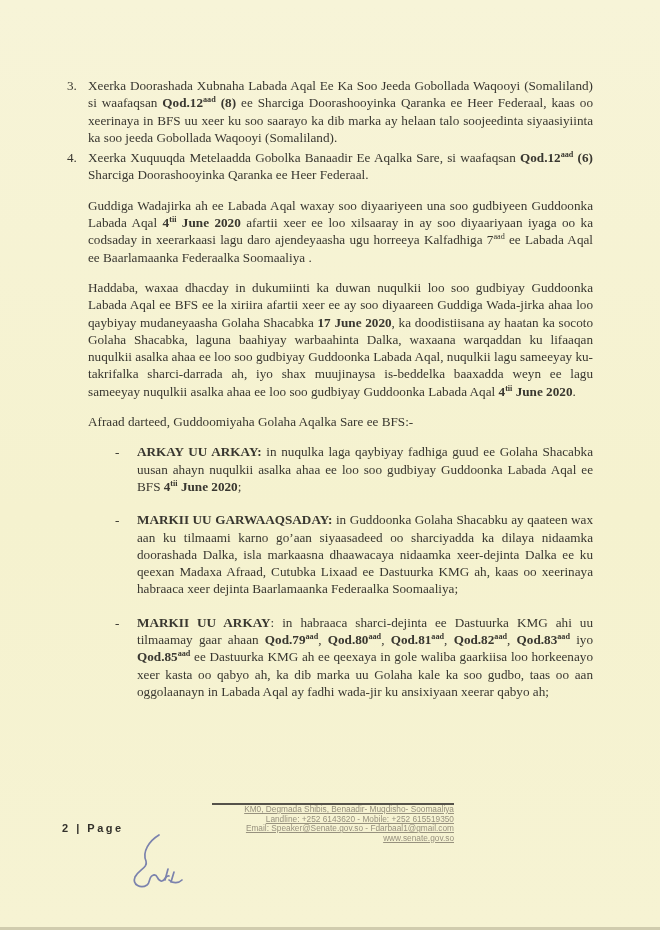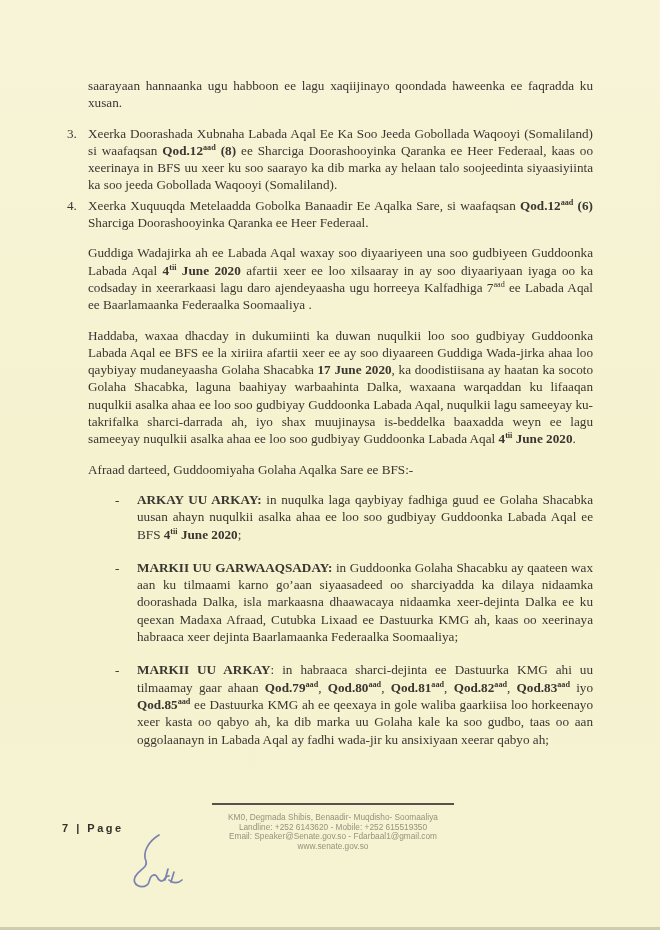--- a/index.html
+++ b/index.html
@@ -27,49 +27,48 @@
   .doc .paragraph:first-child { margin-top:0; }
   .doc .numbered { position:relative; margin:0 0 3px 0; }
   .doc .numbered .marker { position:absolute; left:-21px; top:0; }
   .doc .bullet { position:relative; padding-left:49px; margin:0 0 16px 0; }
   .doc .bullet .marker { position:absolute; left:27px; top:0; }
   .doc sup { font-size:0.62em; line-height:0; }
   .doc .b { font-weight:bold;font-family:Liberation Serif, serif; }
   
   .footer {
     position:absolute; left:212px; top:803px; width:242px;
-    border-top:2px solid #55524a; padding-top:8px;
+    border-top:2px solid #55524a; padding-top:0;
     font-family:"Liberation Sans", sans-serif;
-    font-size:8.3px; line-height:9.6px; color:#97917e; text-align:center;
+    font-size:8.3px; line-height:9.6px; color:#97917e; text-align:right;text-decoration:underline;
   }
   .page-number {
     position:absolute; left:62px; top:822px;
     font-family:"Liberation Sans", sans-serif;
     font-size:11px; font-weight:bold; color:#33312b; letter-spacing:2.5px;
   }
   .signature { position:absolute; left:112px; top:831px; }
 </style>
 </head>
 <body>
 
 <div id="page">
 
   <div class="doc">
-      <div class="block paragraph"><span>saarayaan hannaanka ugu habboon ee lagu xaqiijinayo qoondada haweenka ee faqradda ku xusan.</span></div>
       <div class="block numbered"><span class="marker">3.</span><span>Xeerka Doorashada Xubnaha Labada Aqal Ee Ka Soo Jeeda Gobollada Waqooyi (Somaliland) si waafaqsan </span><span class="b">Qod.12</span><sup class="b">aad</sup><span class="b"> (8)</span><span> ee Sharciga Doorashooyinka Qaranka ee Heer Federaal, kaas oo xeerinaya in BFS uu xeer ku soo saarayo ka dib marka ay helaan talo soojeedinta siyaasiyiinta ka soo jeeda Gobollada Waqooyi (Somaliland).</span></div>
       <div class="block numbered"><span class="marker">4.</span><span>Xeerka Xuquuqda Metelaadda Gobolka Banaadir Ee Aqalka Sare, si waafaqsan </span><span class="b">Qod.12</span><sup class="b">aad</sup><span class="b"> (6)</span><span> Sharciga Doorashooyinka Qaranka ee Heer Federaal.</span></div>
       <div class="block paragraph"><span>Guddiga Wadajirka ah ee Labada Aqal waxay soo diyaariyeen una soo gudbiyeen Guddoonka Labada Aqal </span><span class="b">4</span><sup class="b">tii</sup><span class="b"> June 2020</span><span> afartii xeer ee loo xilsaaray in ay soo diyaariyaan iyaga oo ka codsaday in xeerarkaasi lagu daro ajendeyaasha ugu horreeya Kalfadhiga 7</span><sup>aad</sup><span> ee Labada Aqal ee Baarlamaanka Federaalka Soomaaliya .</span></div>
       <div class="block paragraph"><span>Haddaba, waxaa dhacday in dukumiinti ka duwan nuqulkii loo soo gudbiyay Guddoonka Labada Aqal ee BFS ee la xiriira afartii xeer ee ay soo diyaareen Guddiga Wada-jirka ahaa loo qaybiyay mudaneyaasha Golaha Shacabka </span><span class="b">17 June 2020</span><span>, ka doodistiisana ay haatan ka socoto Golaha Shacabka, laguna baahiyay warbaahinta Dalka, waxaana warqaddan ku lifaaqan nuqulkii asalka ahaa ee loo soo gudbiyay Guddoonka Labada Aqal, nuqulkii lagu sameeyay ku-takrifalka sharci-darrada ah, iyo shax muujinaysa is-beddelka baaxadda weyn ee lagu sameeyay nuqulkii asalka ahaa ee loo soo gudbiyay Guddoonka Labada Aqal </span><span class="b">4</span><sup class="b">tii</sup><span class="b"> June 2020</span><span>.</span></div>
       <div class="block paragraph"><span>Afraad darteed, Guddoomiyaha Golaha Aqalka Sare ee BFS:-</span></div>
       <div class="block bullet"><span class="marker">-</span><span class="b">ARKAY UU ARKAY:</span><span> in nuqulka laga qaybiyay fadhiga guud ee Golaha Shacabka uusan ahayn nuqulkii asalka ahaa ee loo soo gudbiyay Guddoonka Labada Aqal ee BFS </span><span class="b">4</span><sup class="b">tii</sup><span class="b"> June 2020</span><span>;</span></div>
       <div class="block bullet"><span class="marker">-</span><span class="b">MARKII UU GARWAAQSADAY:</span><span> in Guddoonka Golaha Shacabku ay qaateen wax aan ku tilmaami karno go’aan siyaasadeed oo sharciyadda ka dilaya nidaamka doorashada Dalka, isla markaasna dhaawacaya nidaamka xeer-dejinta Dalka ee ku qeexan Madaxa Afraad, Cutubka Lixaad ee Dastuurka KMG ah, kaas oo xeerinaya habraaca xeer dejinta Baarlamaanka Federaalka Soomaaliya;</span></div>
       <div class="block bullet"><span class="marker">-</span><span class="b">MARKII UU ARKAY</span><span>: in habraaca sharci-dejinta ee Dastuurka KMG ahi uu tilmaamay gaar ahaan </span><span class="b">Qod.79</span><sup class="b">aad</sup><span>, </span><span class="b">Qod.80</span><sup class="b">aad</sup><span>, </span><span class="b">Qod.81</span><sup class="b">aad</sup><span>, </span><span class="b">Qod.82</span><sup class="b">aad</sup><span>, </span><span class="b">Qod.83</span><sup class="b">aad</sup><span> iyo </span><span class="b">Qod.85</span><sup class="b">aad</sup><span> ee Dastuurka KMG ah ee qeexaya in gole waliba gaarkiisa loo horkeenayo xeer kasta oo qabyo ah, ka dib marka uu Golaha kale ka soo gudbo, taas oo aan oggolaanayn in Labada Aqal ay fadhi wada-jir ku ansixiyaan xeerar qabyo ah;</span></div>
     </div>
 
-  <div class="page-number">7 | Page</div>
+  <div class="page-number">2 | Page</div>
 
   <svg class="signature" width="82" height="64" viewBox="0 0 82 64">
     <g fill="none" stroke="#7b82ad" stroke-width="1.7" stroke-linecap="round">
       <path d="M47,4 C37,10 30,21 34,30 C36,37 27,38 23,46 C20,54 29,58 35,54 C39,51 36,45 42,44"></path>
       <path d="M42,44 C46,43 45,51 50,50 C54,49 53,44 57,45"></path>
       <path d="M56,38 l-3,11"></path>
       <path d="M62,41 l-3,10"></path>
       <path d="M57,49 c4,4 10,3 13,0"></path>
     </g>
   </svg>

